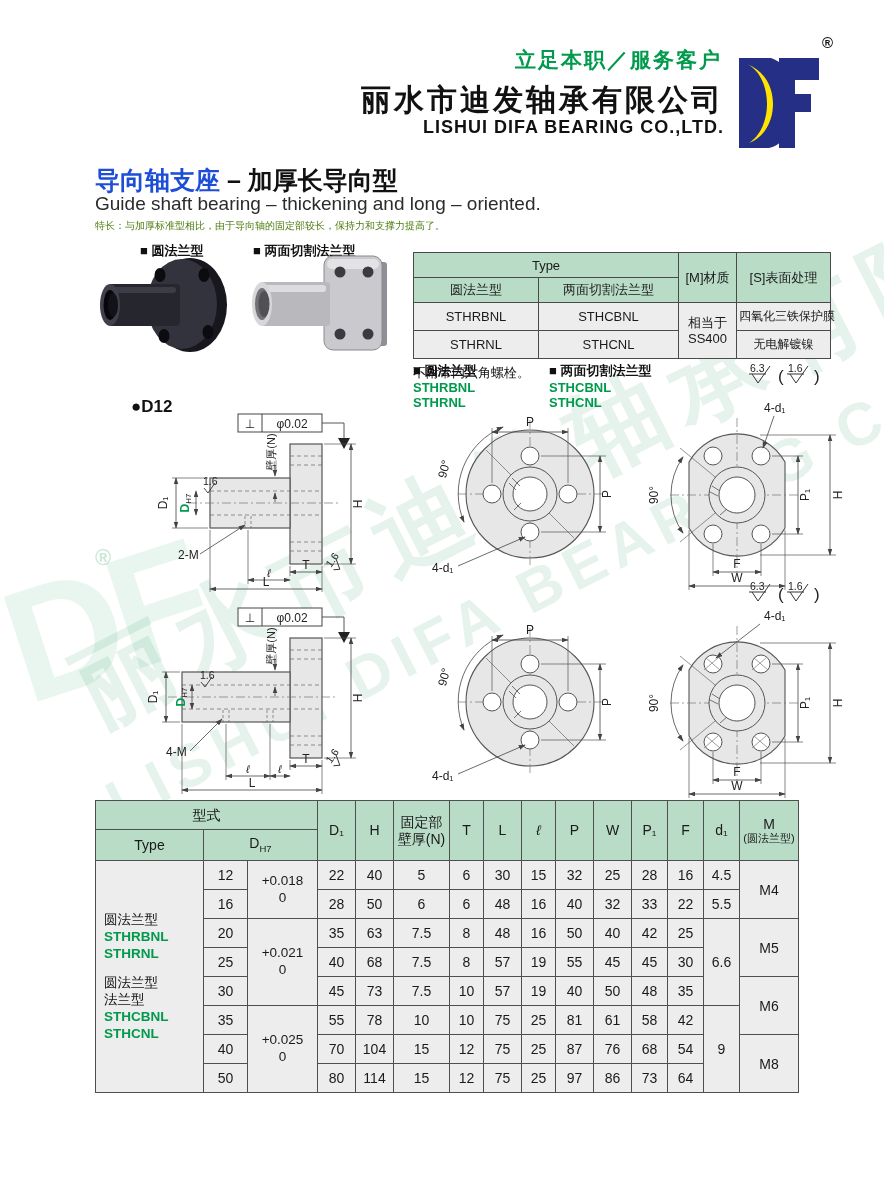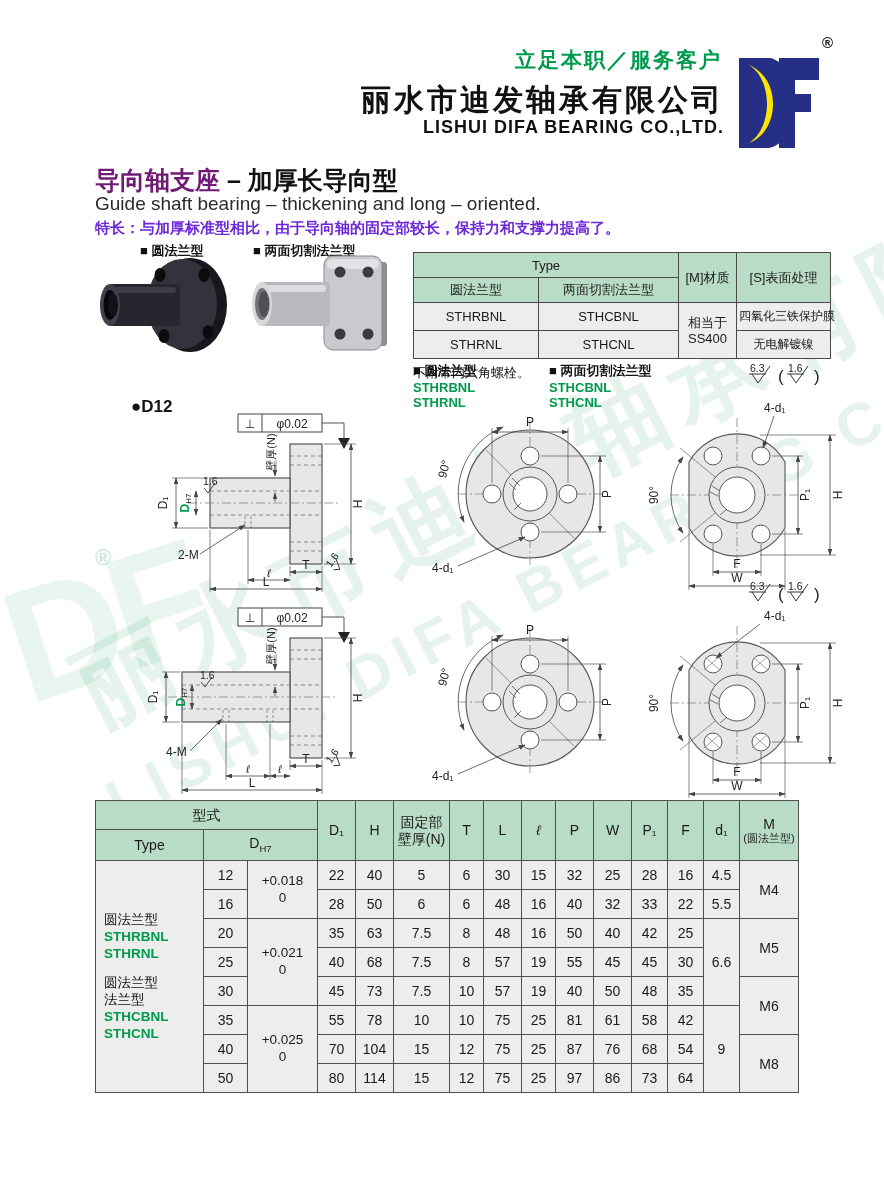--- a/index.html
+++ b/index.html
@@ -17,24 +17,24 @@
 
   
   .slogan{top:46px;right:162px;font-size:21px;font-weight:bold;letter-spacing:2px;color:#009a4d;}
   .company-cn{top:80px;right:160px;font-size:30px;font-weight:bold;letter-spacing:3px;color:#111;}
   .company-en{top:117px;right:160px;font-size:18px;font-weight:bold;letter-spacing:1px;color:#111;}
   .logo-box{top:54px;left:733px;width:88px;height:98px;}
   .reg-mark{top:34px;left:822px;font-size:15px;font-weight:bold;color:#111;}
 
   
   .title-line{top:164px;left:95px;font-size:25px;font-weight:bold;}
-  .title-green{color:#701a75;}
+  .title-green{color:#1d4ed8;}
   .title-black{color:#111;}
   .title-en{top:193px;left:95px;font-size:19px;color:#2b2b2b;}
-  .features{top:219px;left:95px;font-size:15px;font-weight:bold;color:#6d28d9;}
+  .features{top:219px;left:95px;font-size:10px;font-weight:normal;color:#4d7c0f;}
 
   
   .photo-label{font-size:13px;font-weight:bold;color:#111;}
 
   
   .type-table{border-collapse:collapse;table-layout:fixed;width:417px;font-size:13px;}
   .type-table th,.type-table td{border:1px solid #4a4a4a;text-align:center;padding:1px 2px;}
   .type-table th{background:#b9dcc6;font-weight:normal;height:22px;}
   .type-table td{background:#ededed;height:25px;}
   .type-table .surf{font-size:12px;white-space:nowrap;}

